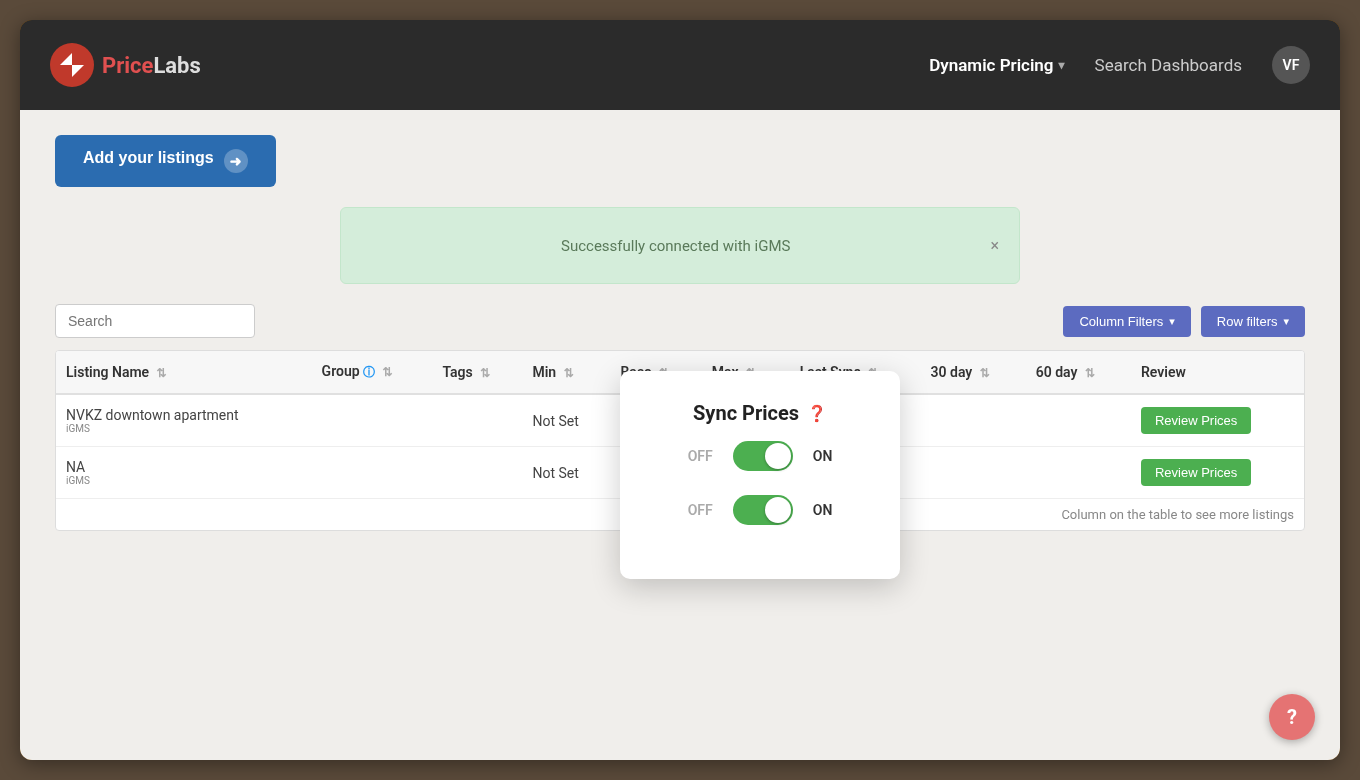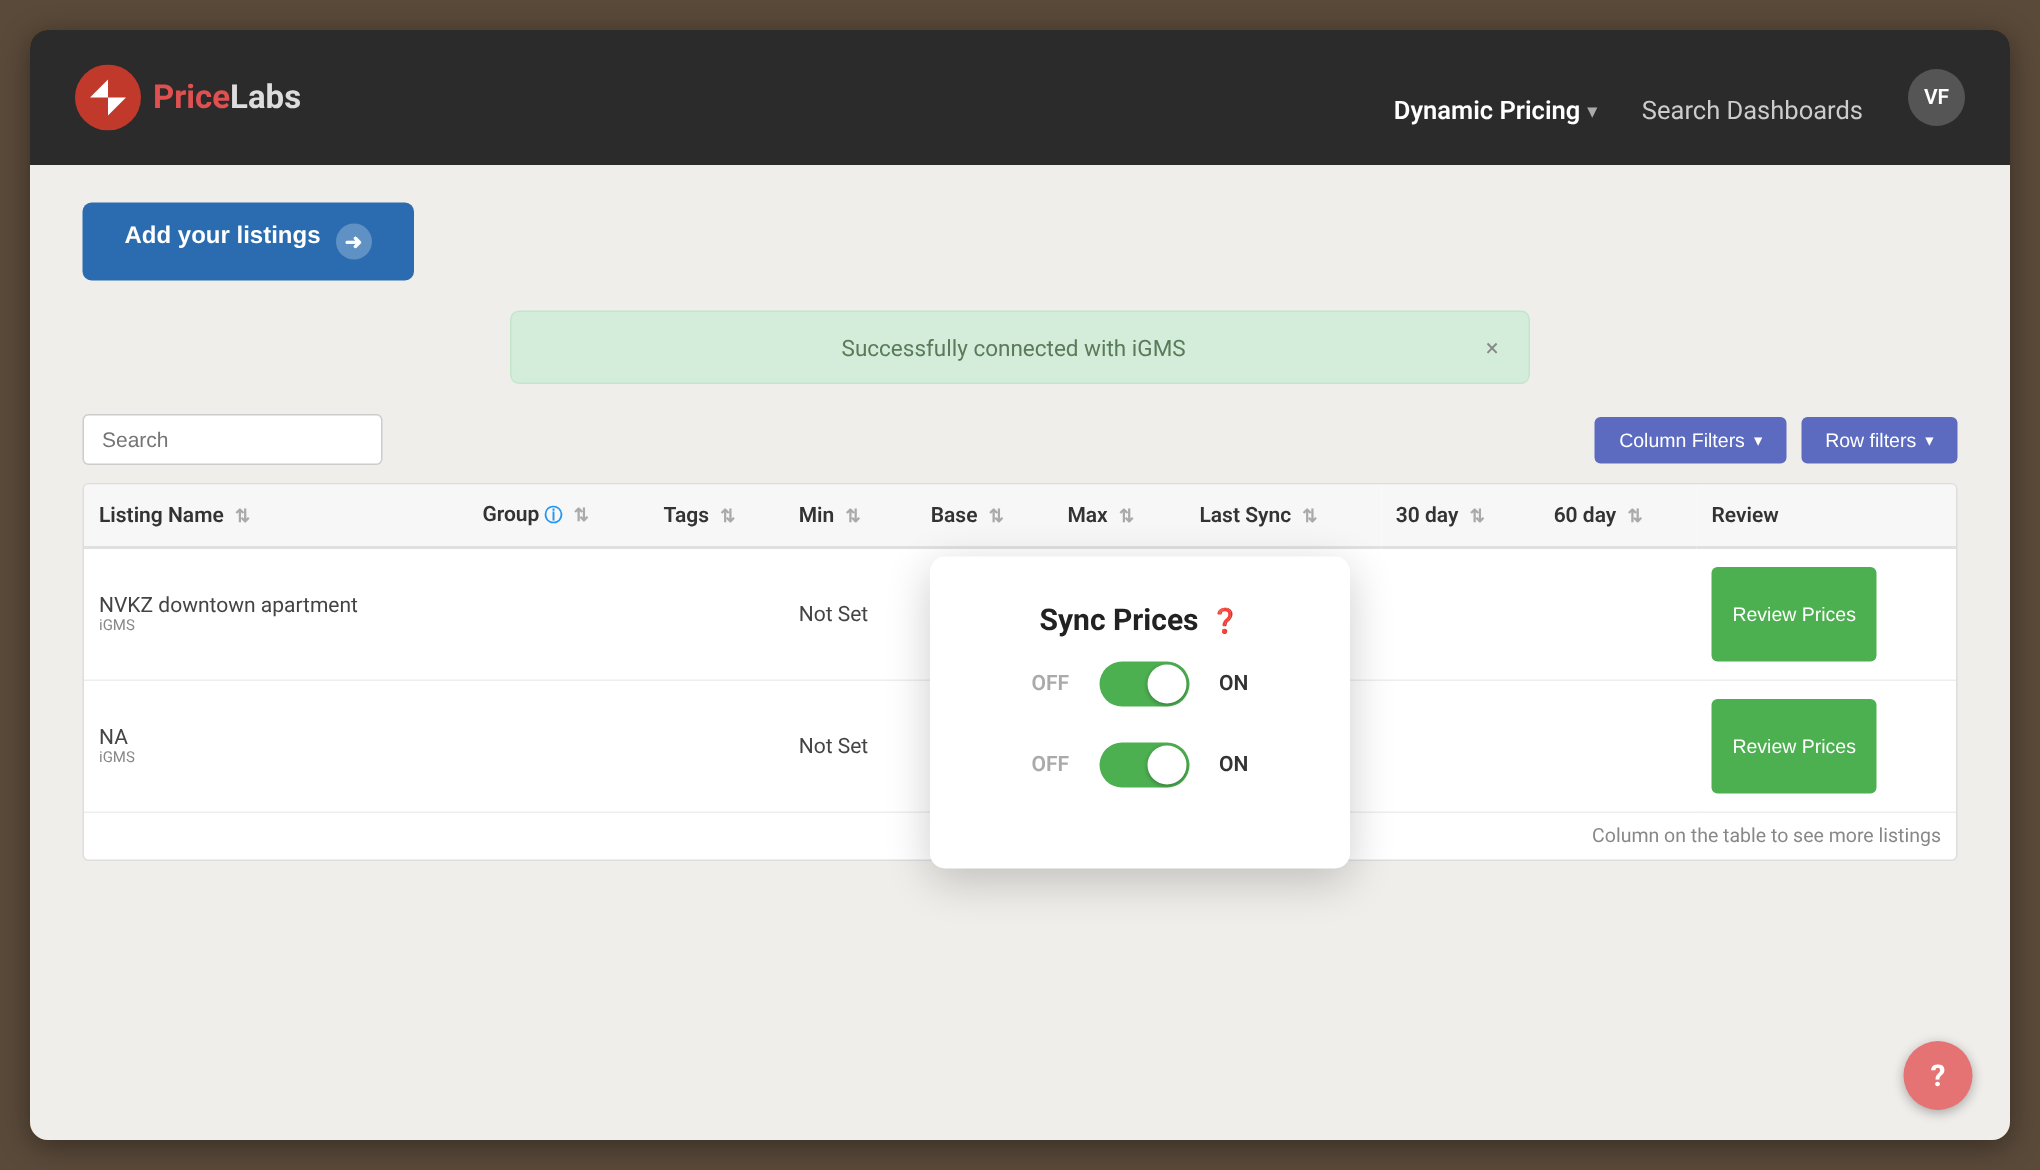--- a/index.html
+++ b/index.html
@@ -40,21 +40,21 @@
     }
     .logo-text {
       font-size: 22px;
       font-weight: 700;
       color: white;
     }
     .logo-text span { color: #e05050; }
     .nav-right {
       margin-left: auto;
       display: flex;
-      align-items: flex-end;
+      align-items: center;
       gap: 30px;
     }
     .nav-link {
       color: #ccc;
       font-size: 17px;
       cursor: pointer;
       display: flex;
       align-items: center;
       gap: 5px;
     }
@@ -115,21 +115,21 @@
       display: flex;
       align-items: center;
       justify-content: center;
       font-size: 14px;
     }
     
     .success-banner {
       background: #d4edda;
       border: 1px solid #c3e6cb;
       border-radius: 6px;
-      padding: 14px 20px;
+      padding: 28px 20px;
       text-align: center;
       font-size: 15px;
       color: #5a7a5a;
       margin: 0 auto 20px auto;
       max-width: 680px;
       display: flex;
       align-items: center;
       justify-content: space-between;
     }
     .success-banner .close-x {
@@ -205,21 +205,21 @@
     .igms-badge {
       font-size: 10px;
       color: #888;
       display: block;
     }
     .review-btn {
       background: #4caf50;
       color: white;
       border: none;
       border-radius: 4px;
-      padding: 24px 14px;
+      padding: 6px 14px;
       font-size: 13px;
       cursor: pointer;
       white-space: nowrap;
     }
     .scroll-hint {
       text-align: right;
       font-size: 13px;
       color: #888;
       padding: 8px 10px;
     }

